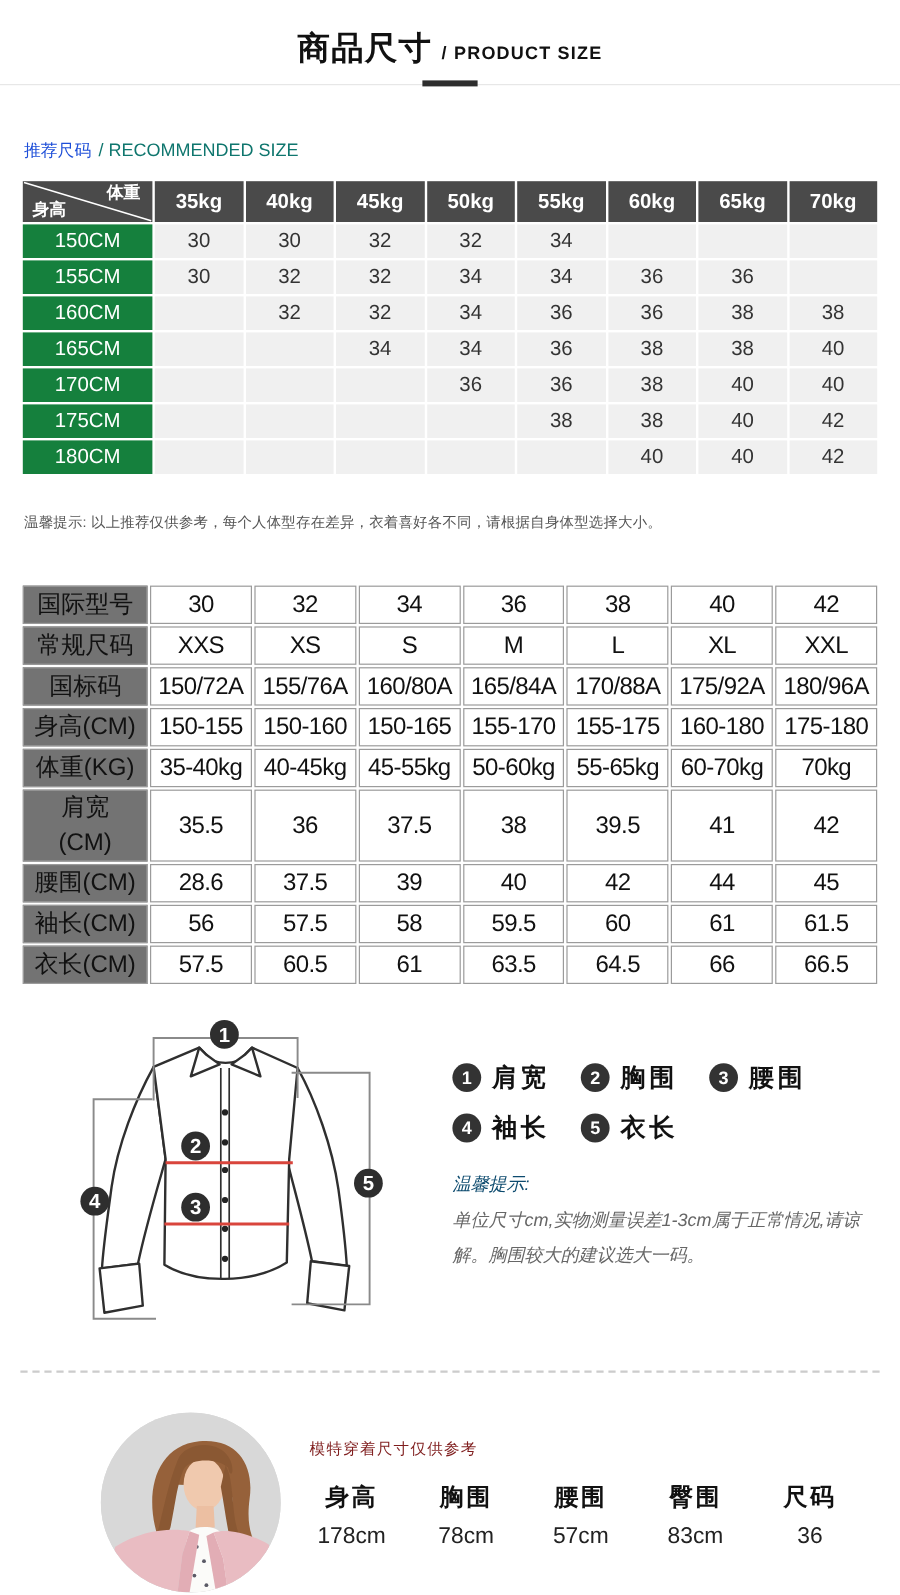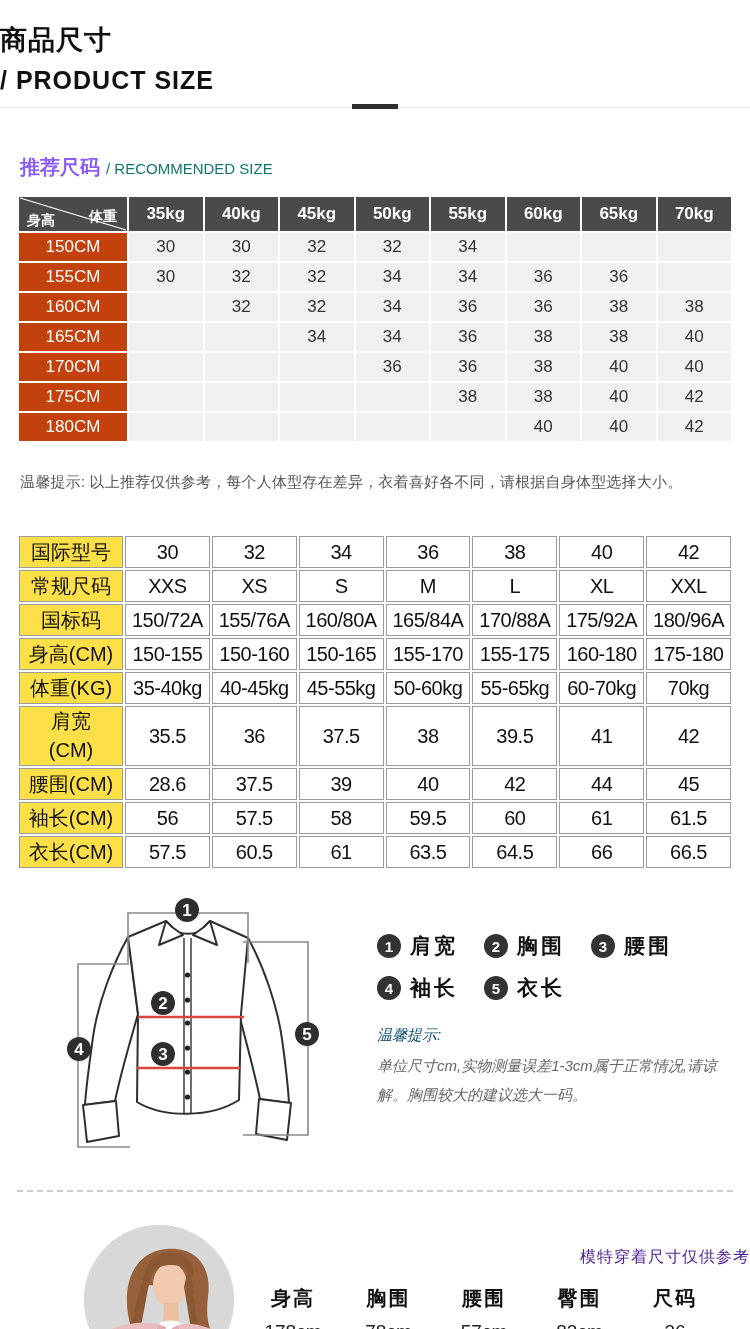--- a/index.html
+++ b/index.html
@@ -3,65 +3,65 @@
 <meta charset="utf-8">
 <style>
   html,body{margin:0;padding:0;}
   body{
     width:750px;height:1329px;overflow:hidden;background:#fff;
     font-family:"Liberation Sans","DejaVu Sans",sans-serif;color:#222;
     -webkit-font-smoothing:antialiased;
   }
   
   .title-wrap{position:relative;padding-top:22px;}
-  .page-title{display:flex;justify-content:center;align-items:baseline;gap:8px;flex-direction:column;}
+  .page-title{display:flex;justify-content:center;align-items:baseline;gap:8px;}
   .page-title .cn{font-size:27px;font-weight:bold;color:#111;letter-spacing:1px;}
-  .page-title .en{font-size:25px;font-weight:600;color:#111;letter-spacing:1px;}
+  .page-title .en{font-size:15px;font-weight:600;color:#111;letter-spacing:1px;}
   .title-rule{position:relative;margin-top:12px;border-bottom:1px solid #e7e7e7;height:0;}
   .title-accent{position:absolute;left:50%;transform:translateX(-50%);top:-3px;width:46px;height:5px;background:#2d2d2d;}
   
   .sec-heading{margin:46px 0 14px 20px;display:flex;align-items:baseline;gap:6px;}
-  .sec-heading .cn{font-size:20px;font-weight:bold;color:#8b5cf6;}
+  .sec-heading .cn{font-size:14px;font-weight:normal;color:#1d4ed8;}
   .sec-heading .en{font-size:15px;color:#0f766e;}
   
   table{border-collapse:separate;border-spacing:2px;table-layout:fixed;width:716px;margin:0 auto;}
   .t1 th,.t1 td{height:28px;text-align:center;vertical-align:middle;font-size:17px;padding:0;}
   .t1 thead th{background:#4a4a4a;color:#fff;font-weight:600;height:34px;}
-  .t1 tbody th{background:#c2410c;color:#fff;font-weight:500;}
+  .t1 tbody th{background:#15803d;color:#fff;font-weight:500;}
   .t1 col.lbl{width:108px;}
   .t1 td{background:#f0f0f0;color:#333;}
   .corner{position:relative;background:#4a4a4a;}
   .corner svg{position:absolute;left:0;top:0;}
-  .corner .c-top{position:absolute;top:11px;right:10px;font-size:14px;color:#fff;}
+  .corner .c-top{position:absolute;top:1px;right:10px;font-size:14px;color:#fff;}
   .corner .c-bot{position:absolute;bottom:1px;left:8px;font-size:14px;color:#fff;}
-  .note{margin:30px 20px 0;font-size:15px;color:#555;letter-spacing:0.2px;}
+  .note{margin:30px 20px 0;font-size:12px;color:#555;letter-spacing:0.2px;}
   
   .t2-wrap{margin-top:42px;}
   .t2 th,.t2 td{border:1px solid #9b9b9b;text-align:center;vertical-align:middle;font-size:20px;color:#111;height:30px;padding:0;}
-  .t2 th{background:#fde047;font-weight:400;white-space:pre-line;line-height:1.45;}
+  .t2 th{background:#737373;font-weight:400;white-space:pre-line;line-height:1.45;}
   .t2 col.lbl{width:104px;}
   .t2 td{background:#fff;letter-spacing:-0.5px;}
   
   .guide{display:flex;margin-top:22px;padding-left:35px;}
   .guide-svg{flex:none;}
   .guide-right{flex:none;width:360px;padding-top:40px;margin-left:2px;}
   .legend-row{display:flex;gap:26px;margin-bottom:14px;}
   .legend-item{display:flex;align-items:center;}
   .lnum{display:inline-flex;width:24px;height:24px;border-radius:50%;background:#333;color:#fff;
         font-size:15px;font-weight:bold;align-items:center;justify-content:center;margin-right:9px;flex:none;}
   .llabel{font-size:21px;font-weight:bold;color:#111;letter-spacing:3px;}
   .tip-title{font-size:15px;color:#0c4a6e;margin:24px 0 6px;font-style:italic;}
   .tip-body{font-size:15px;color:#666;line-height:1.95;width:352px;font-style:italic;}
   
   .dashed{margin:26px 17px 0;border-top:2px dashed #ccc;height:0;}
   
   .model{position:relative;margin-top:33px;height:150px;}
   .model-photo{position:absolute;left:84px;top:0;width:150px;height:150px;border-radius:50%;overflow:hidden;background:#d8d8d8;}
   .model-info{margin-left:258px;padding-top:22px;}
-  .model-note{font-size:16px;color:#4c1d95;letter-spacing:1px;text-align:right;}
+  .model-note{font-size:13px;color:#7f1d1d;letter-spacing:1px;}
   .stats{display:flex;margin-top:17px;width:452px;justify-content:space-between;}
   .stat{text-align:center;min-width:70px;}
   .stat .s-label{font-size:20px;font-weight:bold;color:#111;letter-spacing:2px;}
   .stat .s-value{font-size:19px;color:#222;margin-top:9px;}
   
   .shirt-line{fill:#fff;stroke:#2f2f2f;stroke-width:2;stroke-linejoin:round;}
   .thin{fill:none;stroke:#2f2f2f;stroke-width:1.4;}
   .bracket{fill:none;stroke:#8a8a8a;stroke-width:1.6;}
   .redline{stroke:#d9453c;stroke-width:2.4;}
   .numcirc{fill:#2e2e2e;}

